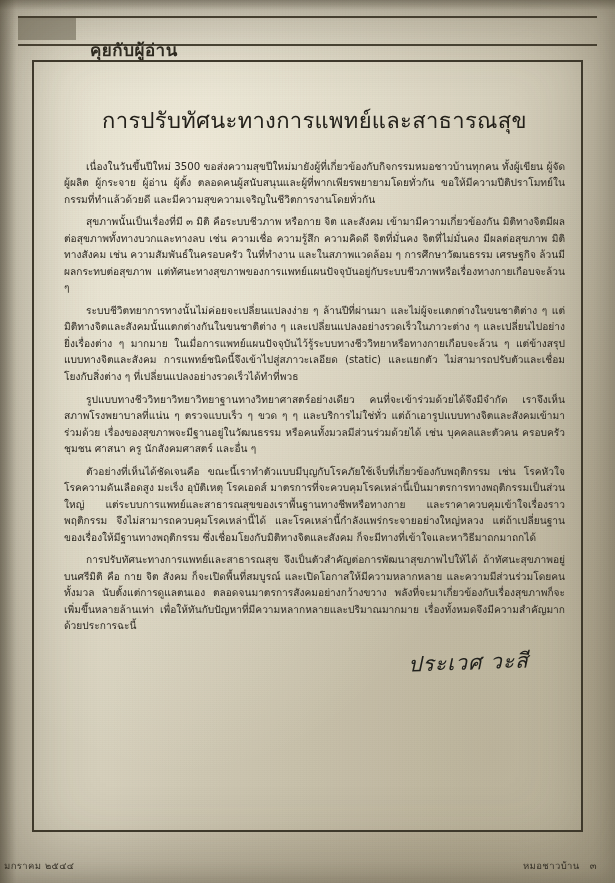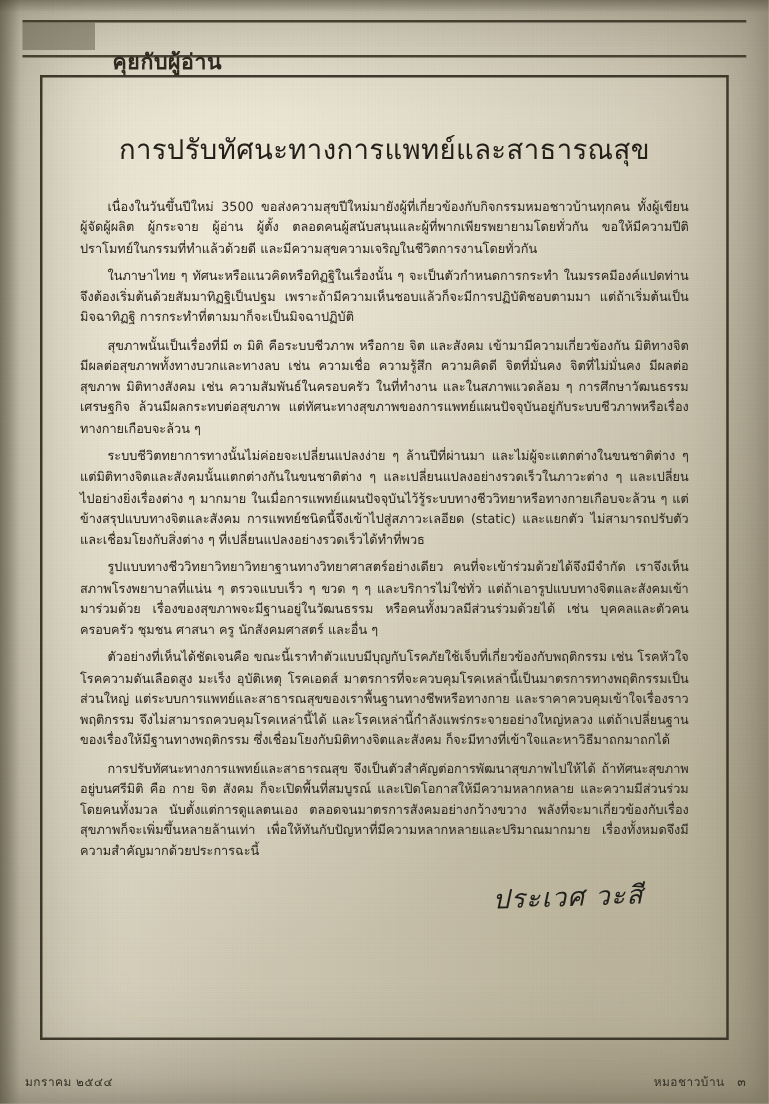--- a/index.html
+++ b/index.html
@@ -83,21 +83,21 @@
   
   .frame {
     position: absolute;
     top: 60px;
     left: 32px;
     width: 551px;
     height: 772px;
     border: 2px solid #3f3a2d;
     box-sizing: border-box;
     background: rgba(255,252,240,0.10);
-    padding: 26px 30px 20px 30px;
+    padding: 26px 16px 20px 30px;
   }
   .article-title {
     text-align: center;
     font-size: 22px;
     color: #23201a;
     margin: 18px 0 22px 0;
     line-height: 1.4;
     font-weight: 500;
     letter-spacing: 0.3px;
   }
@@ -121,21 +121,21 @@
     font-size: 21px;
     color: #20201c;
     font-family: "DejaVu Serif", serif;
     font-style: italic;
     letter-spacing: 1px;
     transform: rotate(-2deg);
   }
   
   .footer {
     position: absolute;
-    left: 20px;
+    left: 4px;
     right: 18px;
     bottom: 10px;
     height: 16px;
     font-size: 9.5px;
     color: #35312a;
     display: flex;
     align-items: center;
     justify-content: space-between;
   }
   .footer-left { letter-spacing: 0.4px; }
@@ -171,21 +171,20 @@
     <div class="header-rule-bottom"></div>
     <div class="header-left-block"></div>
     <div class="header-title">คุยกับผู้อ่าน</div>
   </div>
 
   <div class="frame">
     <h1 class="article-title">การปรับทัศนะทางการแพทย์และสาธารณสุข</h1>
 
     <div class="body-text">
       <p>เนื่องในวันขึ้นปีใหม่ 3500 ขอส่งความสุขปีใหม่มายังผู้ที่เกี่ยวข้องกับกิจกรรมหมอชาวบ้านทุกคน ทั้งผู้เขียน ผู้จัดผู้ผลิต ผู้กระจาย ผู้อ่าน ผู้ตั้ง ตลอดคนผู้สนับสนุนและผู้ที่พากเพียรพยายามโดยทั่วกัน ขอให้มีความปีติปราโมทย์ในกรรมที่ทำแล้วด้วยดี และมีความสุขความเจริญในชีวิตการงานโดยทั่วกัน</p>
-      <p>ในภาษาไทย ๆ ทัศนะหรือแนวคิดหรือทิฏฐิในเรื่องนั้น ๆ จะเป็นตัวกำหนดการกระทำ ในมรรคมีองค์แปดท่านจึงต้องเริ่มต้นด้วยสัมมาทิฏฐิเป็นปฐม เพราะถ้ามีความเห็นชอบแล้วก็จะมีการปฏิบัติชอบตามมา แต่ถ้าเริ่มต้นเป็นมิจฉาทิฏฐิ การกระทำที่ตามมาก็จะเป็นมิจฉาปฏิบัติ</p>
       <p>สุขภาพนั้นเป็นเรื่องที่มี ๓ มิติ คือระบบชีวภาพ หรือกาย จิต และสังคม เข้ามามีความเกี่ยวข้องกัน มิติทางจิตมีผลต่อสุขภาพทั้งทางบวกและทางลบ เช่น ความเชื่อ ความรู้สึก ความคิดดี จิตที่มั่นคง จิตที่ไม่มั่นคง มีผลต่อสุขภาพ มิติทางสังคม เช่น ความสัมพันธ์ในครอบครัว ในที่ทำงาน และในสภาพแวดล้อม ๆ การศึกษาวัฒนธรรม เศรษฐกิจ ล้วนมีผลกระทบต่อสุขภาพ แต่ทัศนะทางสุขภาพของการแพทย์แผนปัจจุบันอยู่กับระบบชีวภาพหรือเรื่องทางกายเกือบจะล้วน ๆ</p>
       <p>ระบบชีวิตทยาการทางนั้นไม่ค่อยจะเปลี่ยนแปลงง่าย ๆ ล้านปีที่ผ่านมา และไม่ผู้จะแตกต่างในขนชาติต่าง ๆ แต่มิติทางจิตและสังคมนั้นแตกต่างกันในขนชาติต่าง ๆ และเปลี่ยนแปลงอย่างรวดเร็วในภาวะต่าง ๆ และเปลี่ยนไปอย่างยิ่งเรื่องต่าง ๆ มากมาย ในเมื่อการแพทย์แผนปัจจุบันไว้รู้ระบบทางชีววิทยาหรือทางกายเกือบจะล้วน ๆ แต่ข้างสรุปแบบทางจิตและสังคม การแพทย์ชนิดนี้จึงเข้าไปสู่สภาวะเลอียด (static) และแยกตัว ไม่สามารถปรับตัวและเชื่อมโยงกับสิ่งต่าง ๆ ที่เปลี่ยนแปลงอย่างรวดเร็วได้ทำที่พวธ</p>
       <p>รูปแบบทางชีววิทยาวิทยาวิทยาฐานทางวิทยาศาสตร์อย่างเดียว คนที่จะเข้าร่วมด้วยได้จึงมีจำกัด เราจึงเห็นสภาพโรงพยาบาลที่แน่น ๆ ตรวจแบบเร็ว ๆ ขวด ๆ ๆ และบริการไม่ใช่ทั่ว แต่ถ้าเอารูปแบบทางจิตและสังคมเข้ามาร่วมด้วย เรื่องของสุขภาพจะมีฐานอยู่ในวัฒนธรรม หรือคนทั้งมวลมีส่วนร่วมด้วยได้ เช่น บุคคลและตัวคน ครอบครัว ชุมชน ศาสนา ครู นักสังคมศาสตร์ และอื่น ๆ</p>
       <p>ตัวอย่างที่เห็นได้ชัดเจนคือ ขณะนี้เราทำตัวแบบมีบุญกับโรคภัยใช้เจ็บที่เกี่ยวข้องกับพฤติกรรม เช่น โรคหัวใจ โรคความดันเลือดสูง มะเร็ง อุบัติเหตุ โรคเอดส์ มาตรการที่จะควบคุมโรคเหล่านี้เป็นมาตรการทางพฤติกรรมเป็นส่วนใหญ่ แต่ระบบการแพทย์และสาธารณสุขของเราพื้นฐานทางชีพหรือทางกาย และราคาควบคุมเข้าใจเรื่องราวพฤติกรรม จึงไม่สามารถควบคุมโรคเหล่านี้ได้ และโรคเหล่านี้กำลังแพร่กระจายอย่างใหญ่หลวง แต่ถ้าเปลี่ยนฐานของเรื่องให้มีฐานทางพฤติกรรม ซึ่งเชื่อมโยงกับมิติทางจิตและสังคม ก็จะมีทางที่เข้าใจและหาวิธีมาถกมาถกได้</p>
       <p>การปรับทัศนะทางการแพทย์และสาธารณสุข จึงเป็นตัวสำคัญต่อการพัฒนาสุขภาพไปให้ได้ ถ้าทัศนะสุขภาพอยู่บนศรีมิติ คือ กาย จิต สังคม ก็จะเปิดพื้นที่สมบูรณ์ และเปิดโอกาสให้มีความหลากหลาย และความมีส่วนร่วมโดยคนทั้งมวล นับตั้งแต่การดูแลตนเอง ตลอดจนมาตรการสังคมอย่างกว้างขวาง พลังที่จะมาเกี่ยวข้องกับเรื่องสุขภาพก็จะเพิ่มขึ้นหลายล้านเท่า เพื่อให้ทันกับปัญหาที่มีความหลากหลายและปริมาณมากมาย เรื่องทั้งหมดจึงมีความสำคัญมากด้วยประการฉะนี้</p>
     </div>
 
     <div class="signature">ประเวศ วะสี</div>
   </div>
 

